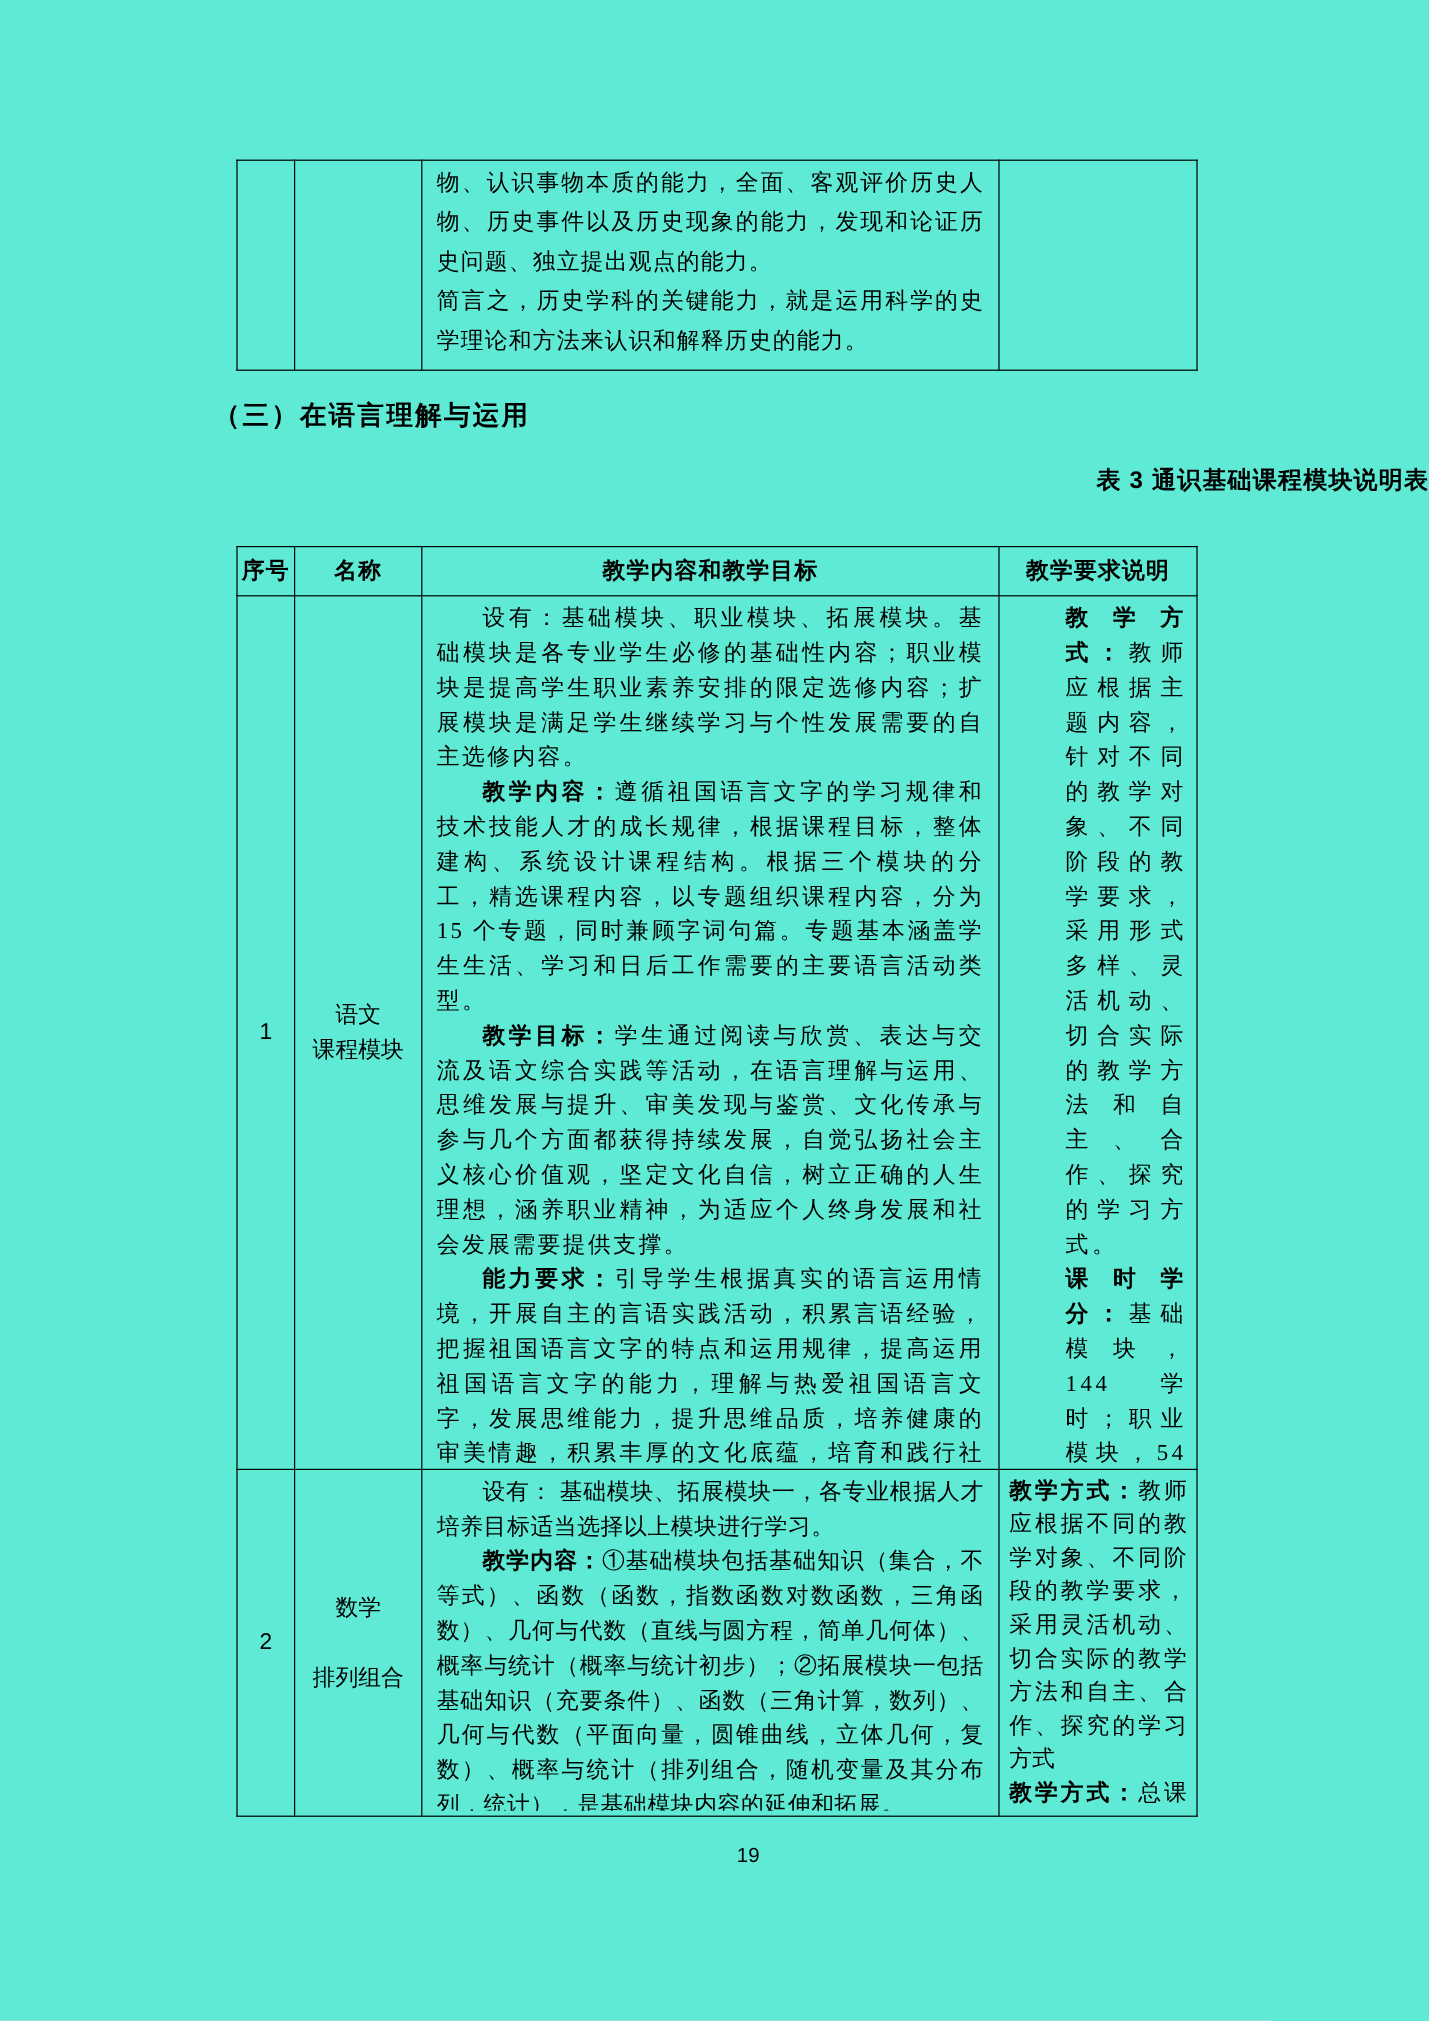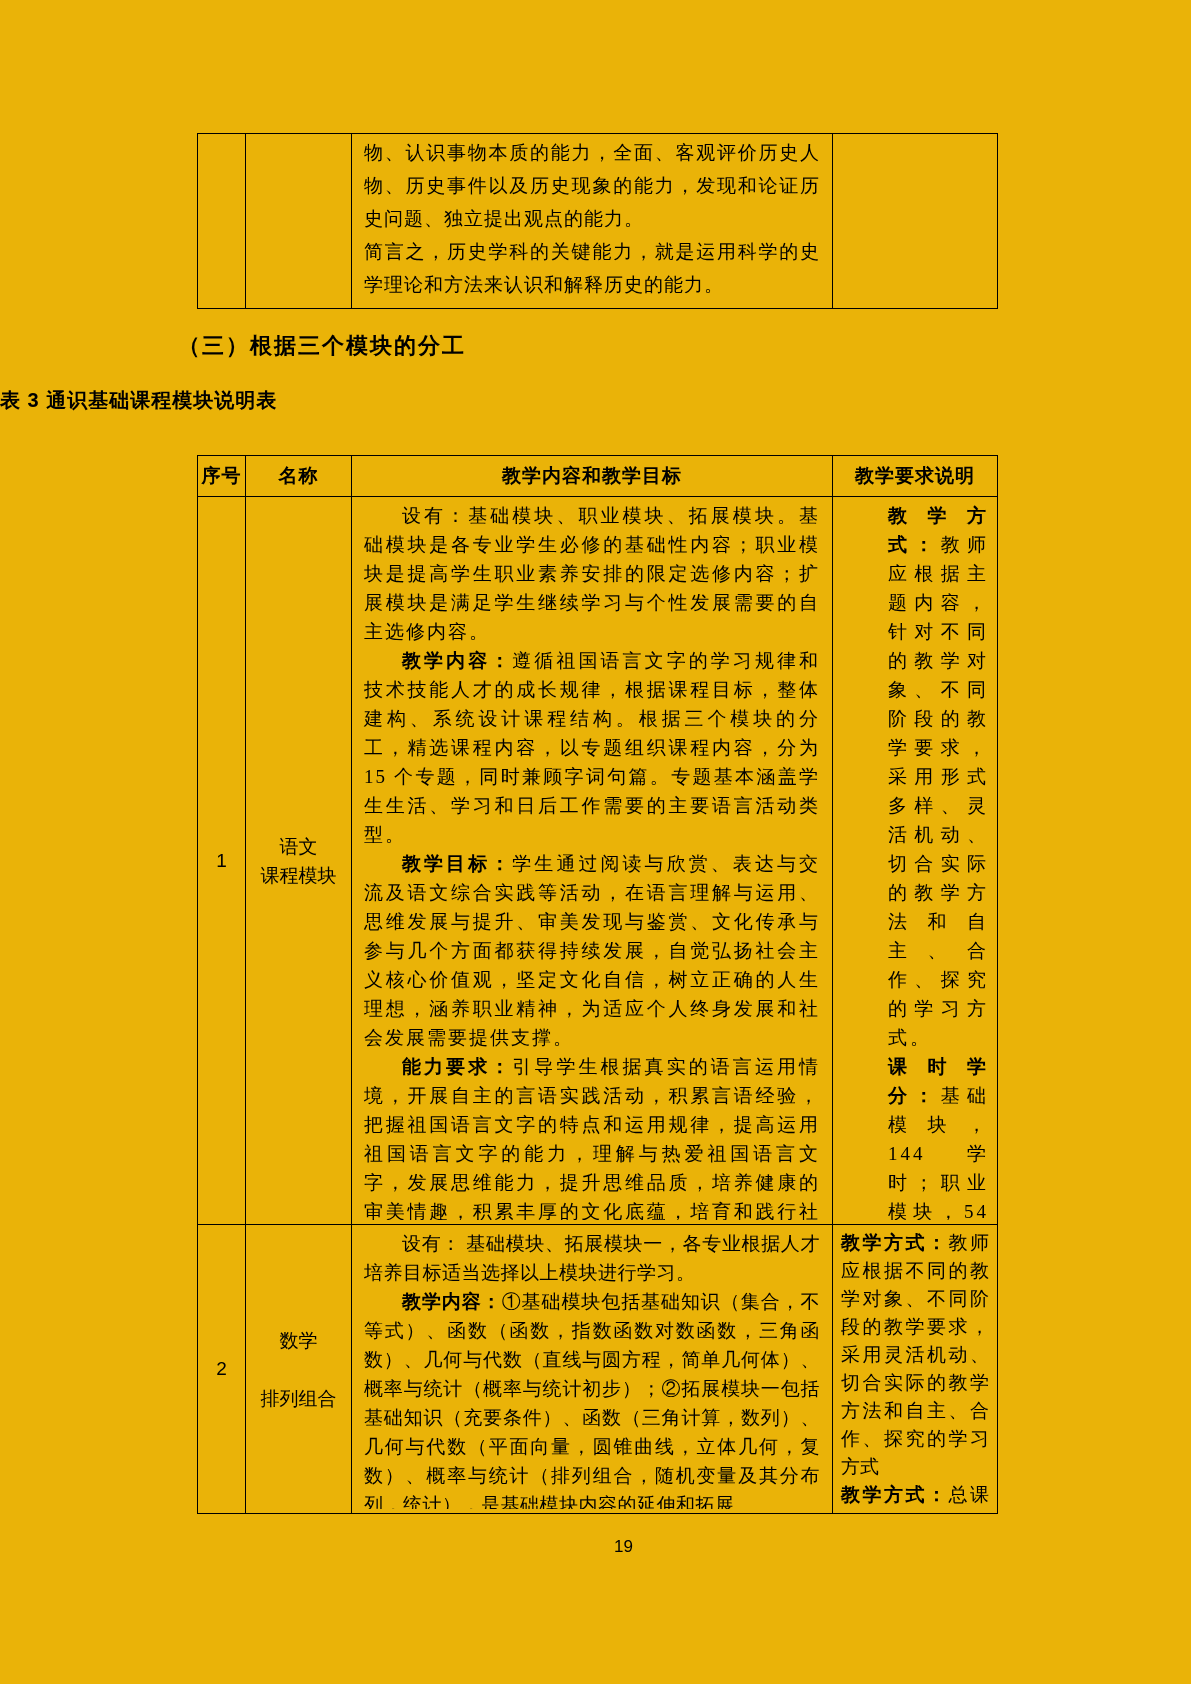--- a/index.html
+++ b/index.html
@@ -1,20 +1,20 @@
 <!DOCTYPE html>
 <html><head>
 <meta charset="utf-8">
 <style>
   html,body { margin:0; padding:0; background:#e8e8e8; }
   .page {
     position:relative;
     width:1191px; height:1684px;
     margin:0 auto;
-    background:#eab308;
+    background:#5eead4;
     color:#000;
     font-family:"Liberation Serif","DejaVu Serif",serif;
     overflow:hidden;
   }
 
   
   .doc-table {
     position:absolute;
     left:197px;
     width:800px;
@@ -46,21 +46,21 @@
   }
 
   
   .heading {
     position:absolute; left:178px; top:331px;
     font-family:"Liberation Sans","DejaVu Sans",sans-serif;
     font-weight:bold; font-size:22px; letter-spacing:2px;
   }
   .caption {
     position:absolute; left:0; top:387px; width:1191px;
-    text-align:left;
+    text-align:right;
     font-family:"Liberation Sans","DejaVu Sans",sans-serif;
     font-weight:bold; font-size:20px; letter-spacing:1px;
   }
 
   
   .main-table { top:455px; }
   .main-table tr.head td {
     height:40px;
     text-align:center;
     font-family:"Liberation Sans","DejaVu Sans",sans-serif;
@@ -142,21 +142,21 @@
         <div class="prev-box">
           <p>物、认识事物本质的能力，全面、客观评价历史人物、历史事件以及历史现象的能力，发现和论证历史问题、独立提出观点的能力。</p>
           <p>简言之，历史学科的关键能力，就是运用科学的史学理论和方法来认识和解释历史的能力。</p>
         </div>
       </td>
       <td class="cell-req"></td>
     </tr>
   </tbody>
     </table>
 
-  <div class="heading">（三）根据三个模块的分工</div>
+  <div class="heading">（三）在语言理解与运用</div>
 
   <div class="caption">表 3 通识基础课程模块说明表</div>
 
   <table class="doc-table main-table">
     <colgroup>
         <col class="c1">
         <col class="c2">
         <col class="c3">
         <col class="c4">
       </colgroup>

